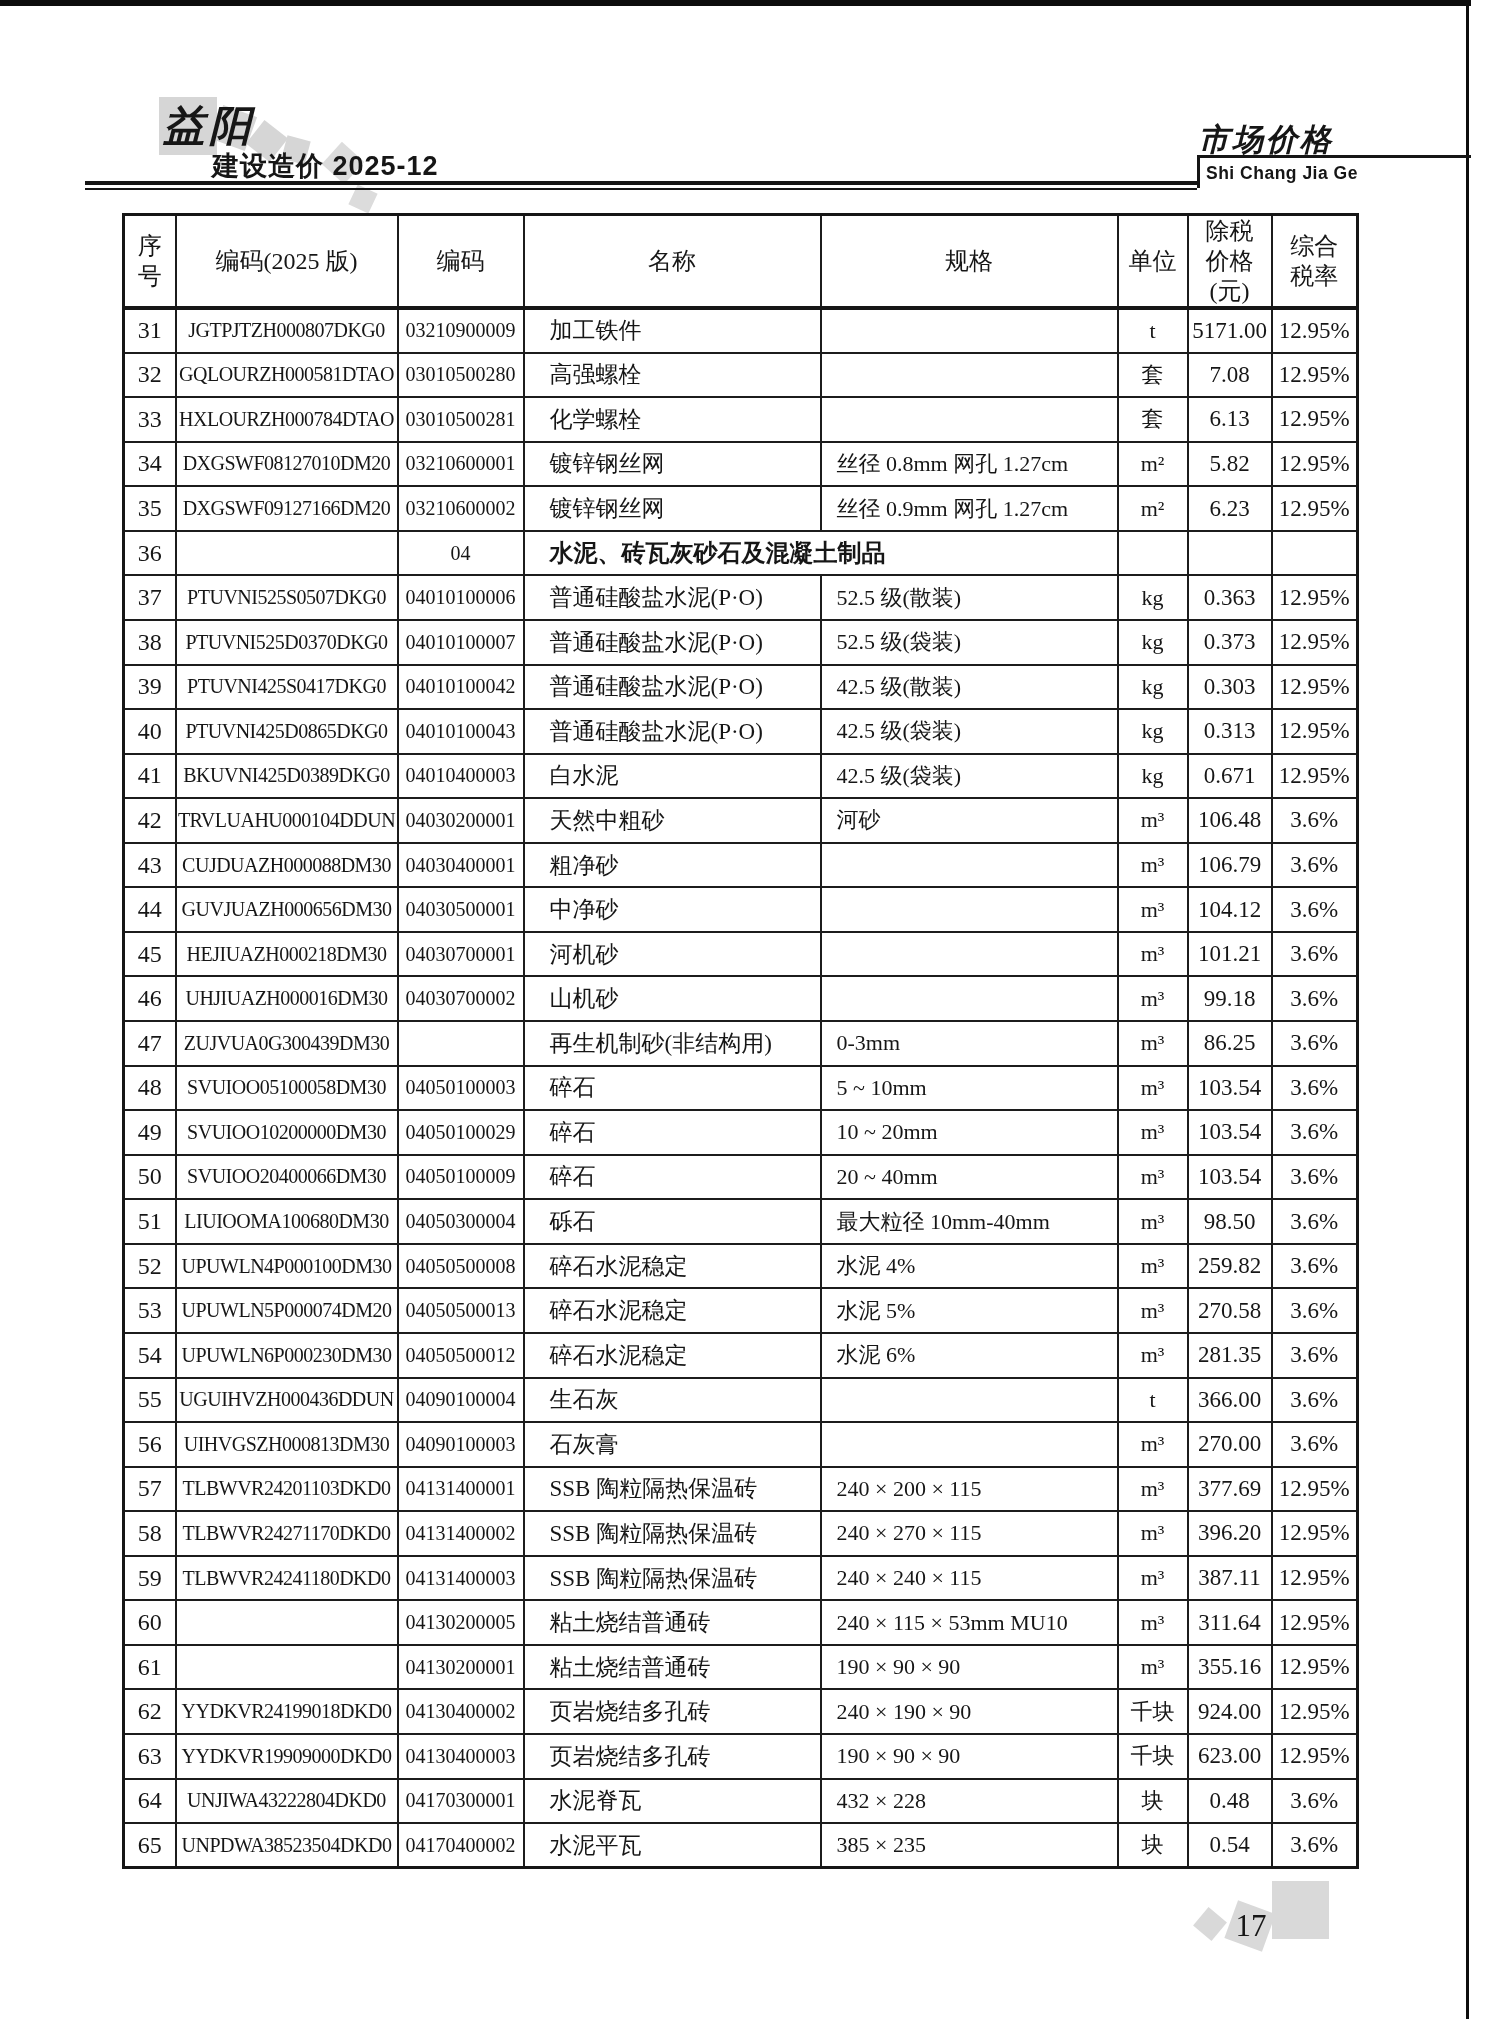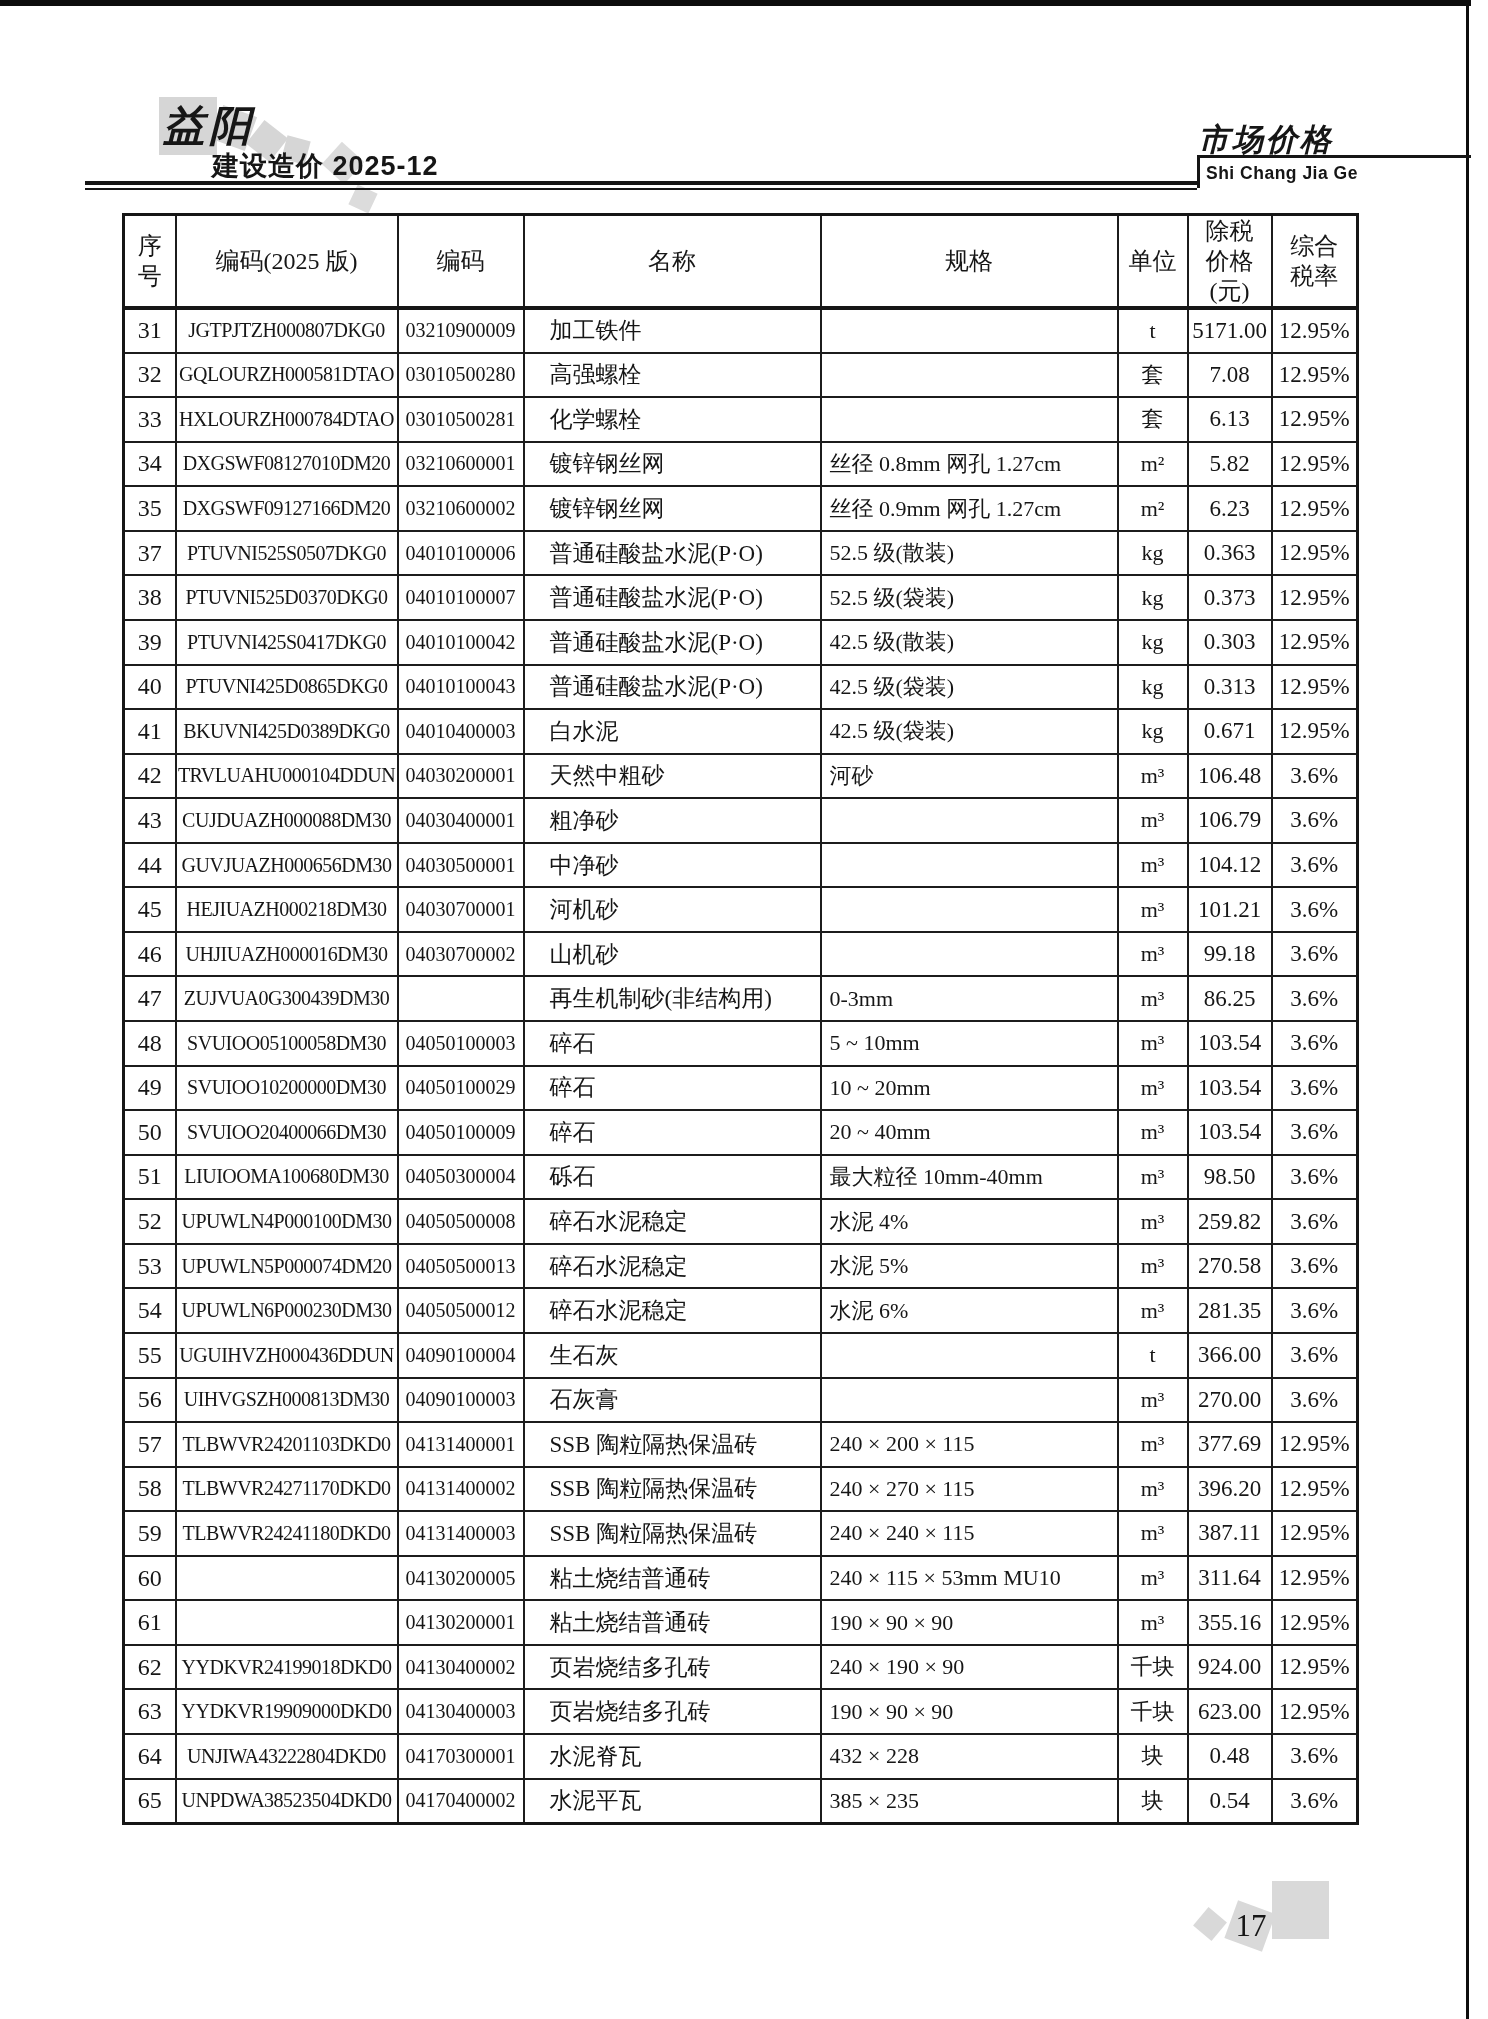--- a/index.html
+++ b/index.html
@@ -68,21 +68,21 @@
     text-align:center;white-space:normal;
     border-bottom:4px solid #161616;
     padding:0 2px;
   }
   th.h-tax{padding:4px 14px;}
   th.h-price{padding:0 8px;}
   td.c-idx{font-size:24px;text-align:center;}
   td.c-code25{font-size:20px;text-align:center;letter-spacing:-0.5px;}
   td.c-code{font-size:20px;text-align:center;}
   td.c-name{font-size:23px;text-align:left;padding-left:25px;}
-  td.c-spec{font-size:22px;text-align:left;padding-left:8px;}
+  td.c-spec{font-size:22px;text-align:left;padding-left:15px;}
   td.c-unit{font-size:22px;text-align:center;}
   td.c-price{font-size:23px;text-align:center;}
   td.c-tax{font-size:23px;text-align:center;margin-left:35px;}
   tr.category-row td.c-name{
     font-family:"Liberation Sans","DejaVu Sans",sans-serif;
     font-weight:bold;font-size:24px;
   }
 
   
   .footer-square{position:absolute;left:1272px;top:1881px;width:57px;height:58px;background:#d9d9d9;}
@@ -180,20 +180,29 @@
         <tr>
           <td class="c-idx">35</td>
           <td class="c-code25">DXGSWF09127166DM20</td>
           <td class="c-code">03210600002</td>
           <td class="c-name">镀锌钢丝网</td>
           <td class="c-spec">丝径 0.9mm 网孔 1.27cm</td>
           <td class="c-unit">m²</td>
           <td class="c-price">6.23</td>
           <td class="c-tax">12.95%</td>
         </tr>
+        <tr class="category-row">
+          <td class="c-idx">36</td>
+          <td class="c-code25"></td>
+          <td class="c-code">04</td>
+          <td class="c-name" colspan="2">水泥、砖瓦灰砂石及混凝土制品</td>
+          <td class="c-unit"></td>
+          <td class="c-price"></td>
+          <td class="c-tax"></td>
+        </tr>
         <tr>
           <td class="c-idx">37</td>
           <td class="c-code25">PTUVNI525S0507DKG0</td>
           <td class="c-code">04010100006</td>
           <td class="c-name">普通硅酸盐水泥(P·O)</td>
           <td class="c-spec">52.5 级(散装)</td>
           <td class="c-unit">kg</td>
           <td class="c-price">0.363</td>
           <td class="c-tax">12.95%</td>
         </tr>

